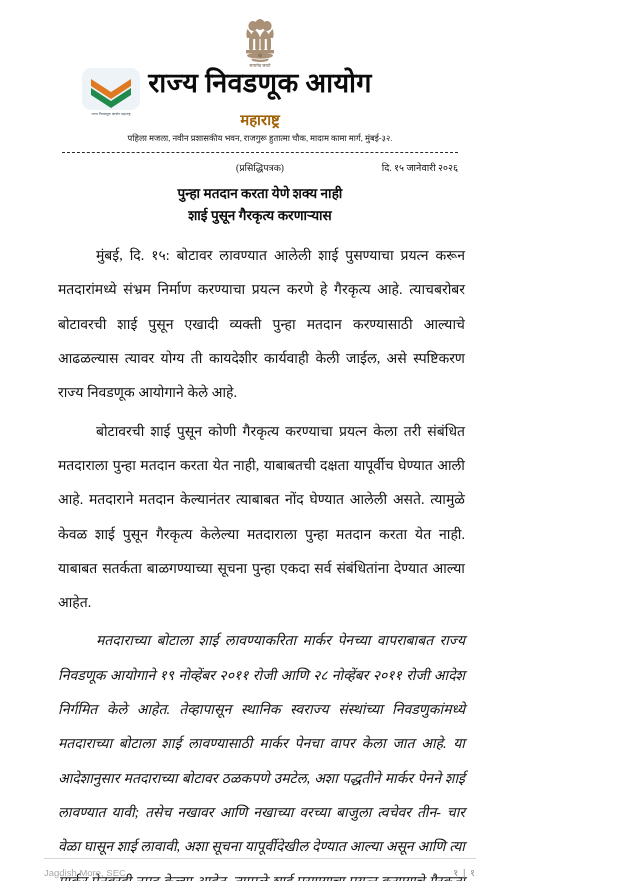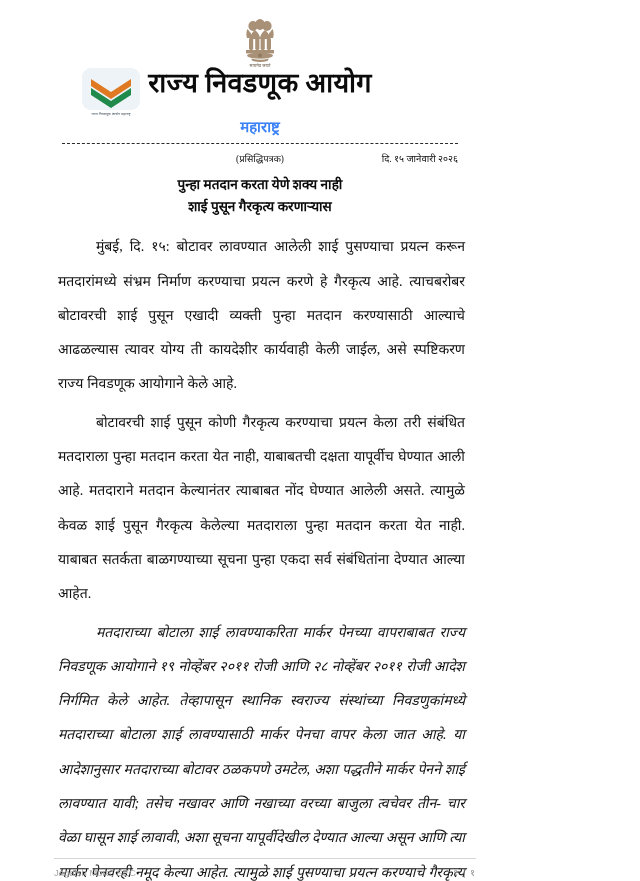--- a/index.html
+++ b/index.html
@@ -74,22 +74,22 @@
     line-height: 1.12;
     margin-top: -2px;
     color: #0b0b0b;
   }
 
   .org-subtitle {
     text-align: center;
     font-size: 15px;
     font-weight: bold;
     line-height: 1.2;
-    margin-top: 20px;
-    color: #3b82f6;
+    margin-top: 13px;
+    color: #a16207;
   }
 
   .org-address {
     text-align: center;
     font-size: 8.4px;
     line-height: 1.3;
     margin-top: 5px;
     color: #1a1a1a;
   }
 
@@ -152,21 +152,21 @@
     margin: 18px 0 0 0;
     text-align: center;
     font-size: 10.5px;
     letter-spacing: 1.2px;
     color: #1a1a1a;
   }
 
   
   .footer {
     position: absolute;
-    left: 54px;
+    left: 44px;
     right: 44px;
     bottom: 0;
     border-top: 1px solid #d6d6d6;
     padding-top: 4px;
     display: flex;
     align-items: center;
     justify-content: space-between;
     font-family: "Liberation Sans", sans-serif;
     font-size: 9.5px;
     color: #a8a8a8;
@@ -221,20 +221,21 @@
         <rect x="0" y="0" width="58" height="42" rx="9" fill="#eef3f7"></rect>
         <path d="M9 11 L29 24 L49 11 L49 18 L29 31 L9 18 Z" fill="#e07a22"></path>
         <path d="M9 20 L29 33 L49 20 L49 27 L29 40 L9 27 Z" fill="#1f8a4c"></path>
       </svg>
       <div class="org-logo-caption">राज्य निवडणूक आयोग
 महाराष्ट्र</div>
     </div>
 
     <div class="org-title">राज्य निवडणूक आयोग</div>
     <div class="org-subtitle">महाराष्ट्र</div>
+    <div class="org-address">पहिला मजला, नवीन प्रशासकीय भवन, राजगुरू हुतात्मा चौक, मादाम कामा मार्ग, मुंबई-३२.</div>
   </div>
 
   <hr class="divider">
 
   <div class="meta-row">
     <div class="meta-label">(प्रसिद्धिपत्रक)</div>
     <div class="meta-date">दि. १५ जानेवारी २०२६</div>
   </div>
 
   <div class="headline">

